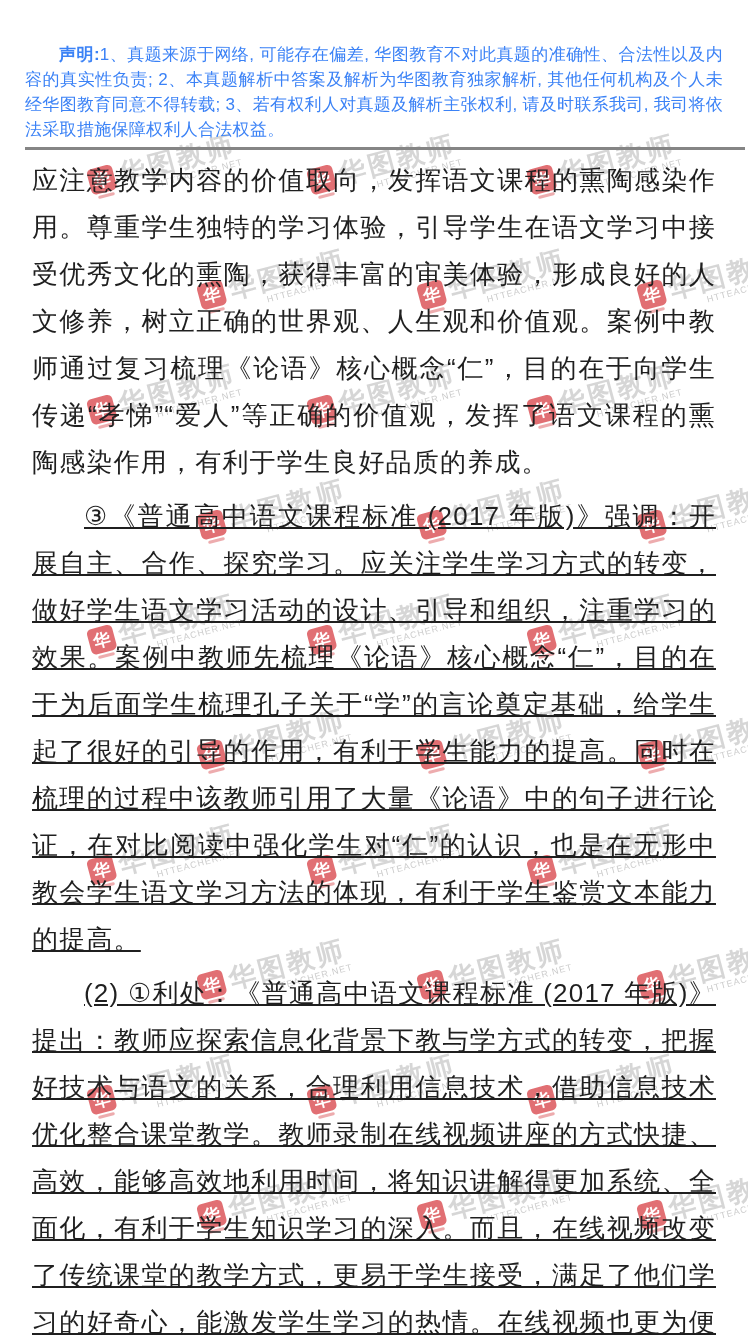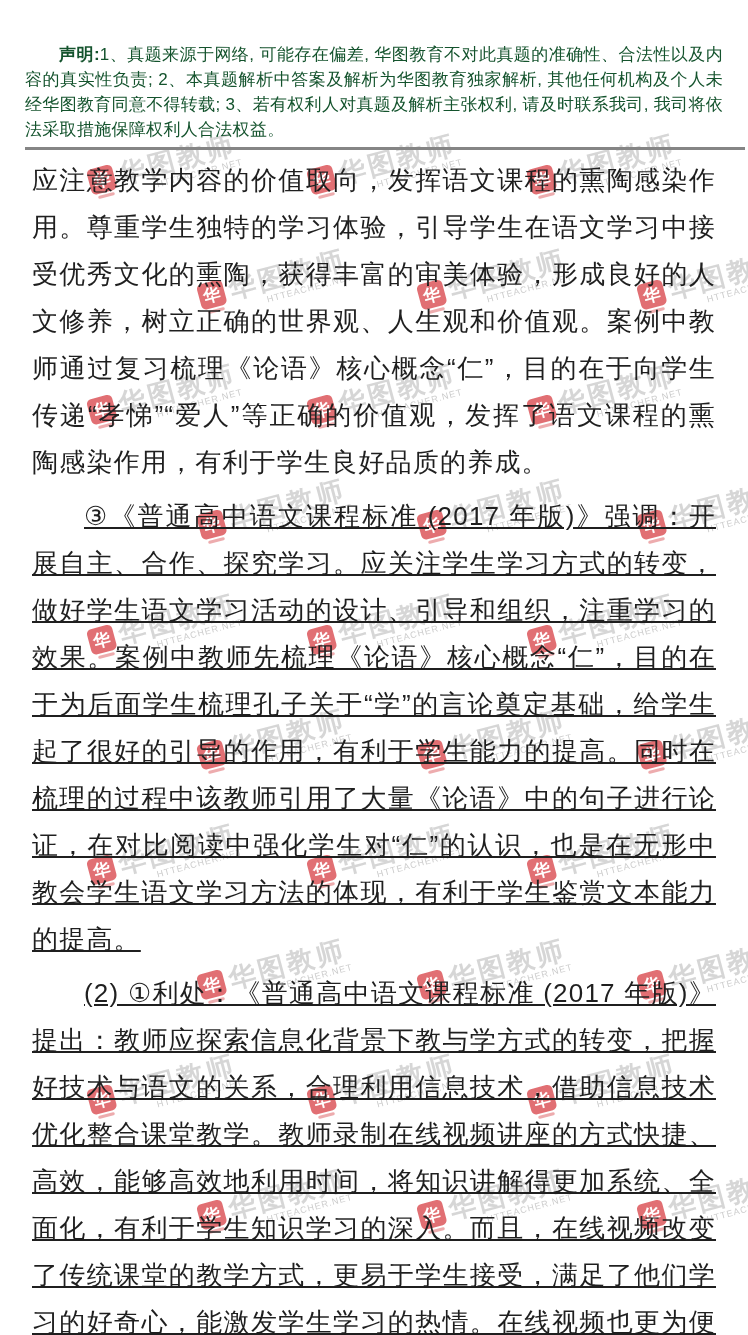--- a/index.html
+++ b/index.html
@@ -36,21 +36,21 @@
     line-height:1;white-space:nowrap;
   }
   .wm-site{
     font-size:9px;letter-spacing:1px;
     color:rgba(158,158,158,0.55);
     margin:1px 0 0 34px;line-height:1;white-space:nowrap;
   }
   
   .disclaimer{
     position:absolute;left:25px;top:42px;width:698px;z-index:1;
-    color:#14532d;
+    color:#3b82f6;
     font-size:17px;line-height:25px;letter-spacing:0.3px;
     text-align:justify;text-align-last:left;
     text-indent:2em;
     word-break:break-all;
   }
   .disclaimer b{font-weight:bold;}
   
   .separator{
     position:absolute;left:25px;top:147px;width:720px;height:3px;
     background:#858585;z-index:1;

